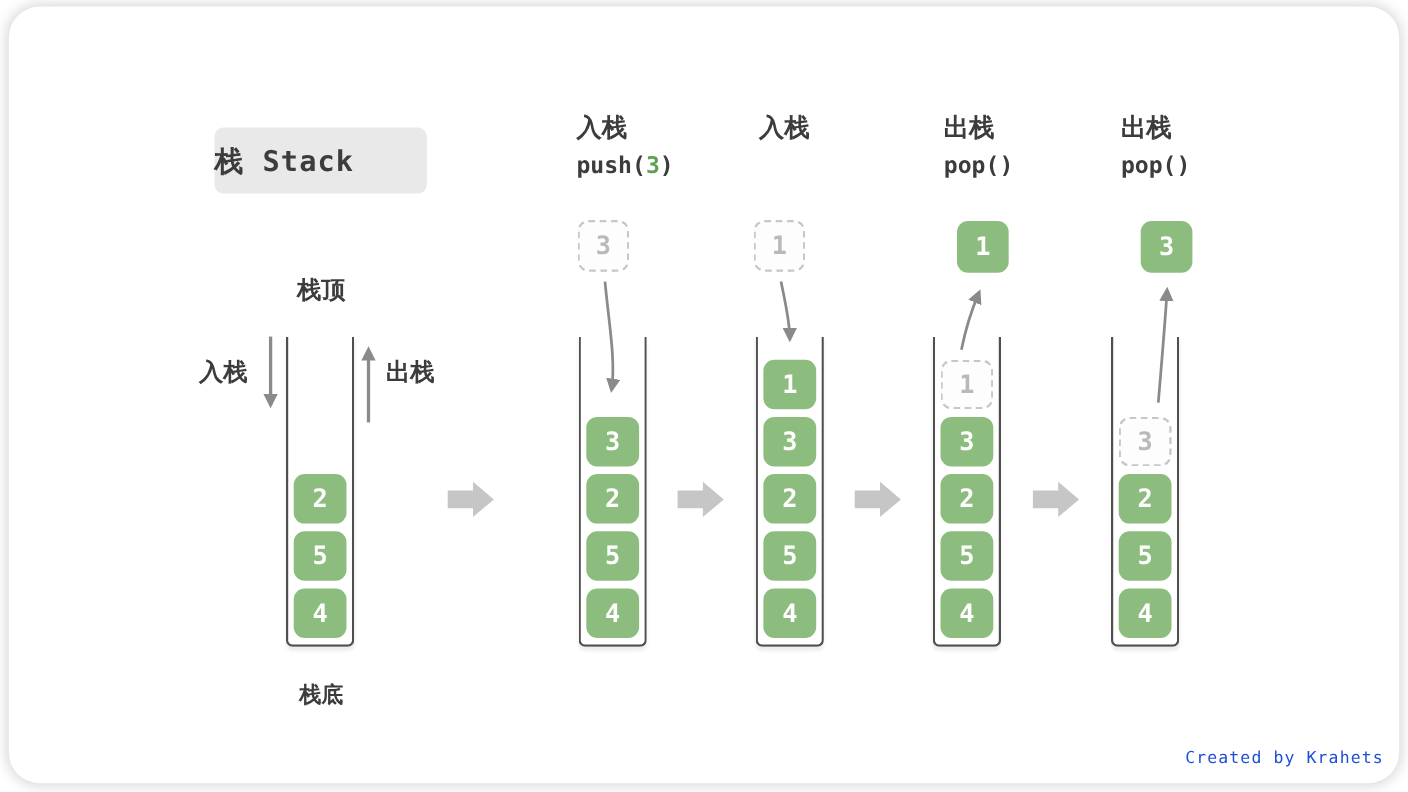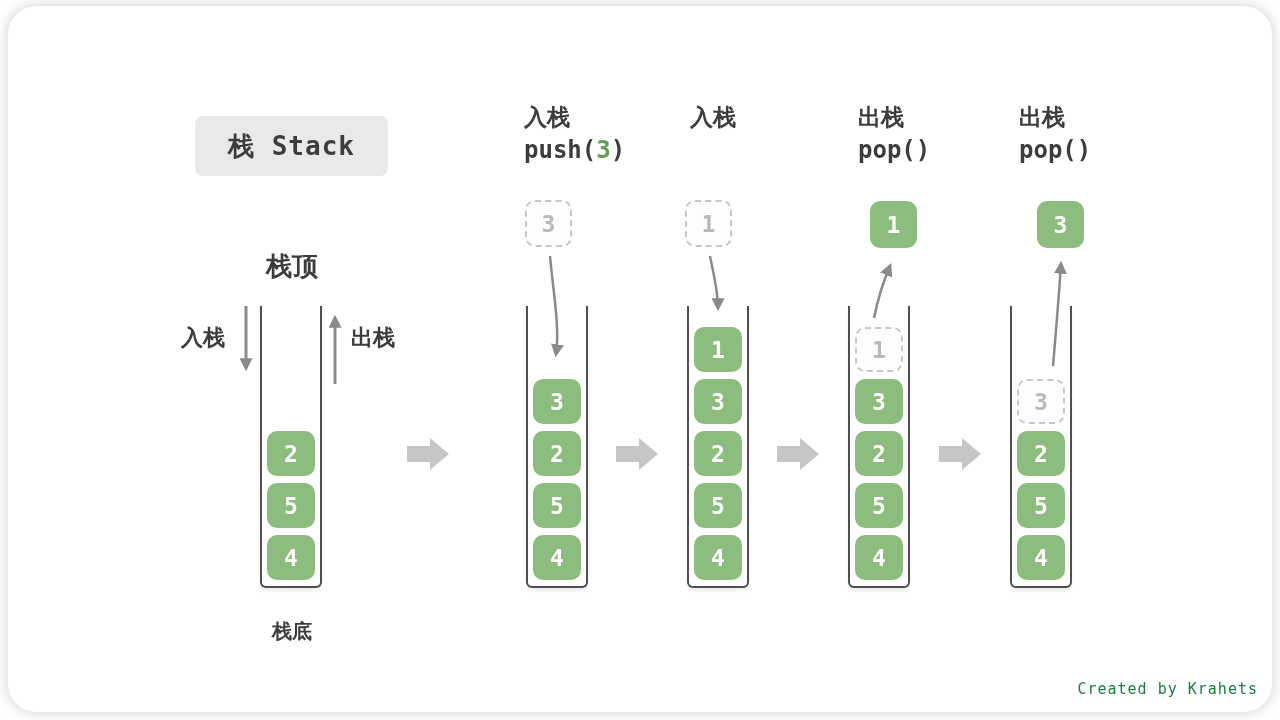--- a/index.html
+++ b/index.html
@@ -2,53 +2,53 @@
 <html><head>
 <meta charset="utf-8">
 <style>
   html,body{margin:0;padding:0;width:1280px;height:720px;background:#ffffff;overflow:hidden;
             font-family:"DejaVu Sans",sans-serif;}
   .card{position:absolute;left:8px;top:6px;width:1264px;height:706px;background:#ffffff;
         border-radius:28px;box-shadow:0 0 14px rgba(0,0,0,0.20);}
   .abs{position:absolute;}
 
   .title-box{left:187px;top:110px;width:193px;height:60px;background:#e9e9e9;border-radius:8px;
-             display:flex;align-items:center;justify-content:center;
+             display:flex;align-items:center;justify-content:flex-start;
              font-family:"DejaVu Sans Mono","DejaVu Sans",monospace;
              font-size:26px;font-weight:700;color:#3c3c3c;letter-spacing:1px;}
 
   .op{top:96px;width:180px;color:#3c3c3c;}
   .op .zh{font-size:23px;font-weight:700;line-height:30px;}
-  .op .code{font-family:"DejaVu Sans Mono",monospace;font-size:24px;font-weight:700;
+  .op .code{font-family:"DejaVu Sans Mono",monospace;font-size:21px;font-weight:700;
             line-height:36px;color:#3c3c3c;}
   .op .code .arg{color:#5fa052;}
   .op1{left:516px;} .op2{left:682px;} .op3{left:850px;} .op4{left:1011px;}
 
   .side-label{font-size:22px;font-weight:700;color:#3c3c3c;}
-  .lbl-top{left:239px;top:243px;width:90px;text-align:center;font-size:26px;font-weight:700;color:#3c3c3c;}
+  .lbl-top{left:239px;top:243px;width:90px;text-align:center;font-size:22px;font-weight:700;color:#3c3c3c;}
   .lbl-bottom{left:239px;top:612px;width:90px;text-align:center;font-size:20px;font-weight:700;color:#3c3c3c;}
   .lbl-push{left:173px;top:317px;}
   .lbl-pop{left:343px;top:317px;}
 
   .stack-walls{position:absolute;top:300px;width:62px;height:282px;box-sizing:border-box;
                border:2px solid #4f4f4f;border-top:none;border-radius:0 0 6px 6px;
                background:#ffffff;box-shadow:0 3px 3px rgba(0,0,0,0.07);z-index:1;}
   .cell{position:absolute;left:5px;width:48px;height:45px;border-radius:10px;background:#8cbd7f;
         color:#ffffff;display:flex;align-items:center;justify-content:center;
         font-family:"DejaVu Sans Mono",monospace;font-size:23px;font-weight:700;z-index:3;}
   .cell.ghost{background:#fdfdfd;border:2px dashed #c7c7c7;box-sizing:border-box;color:#b9b9b9;}
   .float-cell{position:absolute;width:47px;height:47px;border-radius:10px;background:#8cbd7f;
         color:#ffffff;display:flex;align-items:center;justify-content:center;
         font-family:"DejaVu Sans Mono",monospace;font-size:23px;font-weight:700;z-index:3;}
   .float-cell.ghost{background:#fdfdfd;border:2px dashed #c7c7c7;box-sizing:border-box;color:#b9b9b9;}
 
   .overlay{left:0;top:0;width:1280px;height:720px;z-index:4;pointer-events:none;}
 
   .watermark{left:940px;top:674px;width:310px;text-align:right;
-             font-family:"DejaVu Sans Mono",monospace;font-size:15px;color:#15803d;letter-spacing:1px;}
+             font-family:"DejaVu Sans Mono",monospace;font-size:15px;color:#1d4ed8;letter-spacing:1px;}
 </style>
 </head>
 <body>
 
 <div class="card">
 
   <div class="abs title-box">
     <span>栈 Stack</span>
   </div>
 

